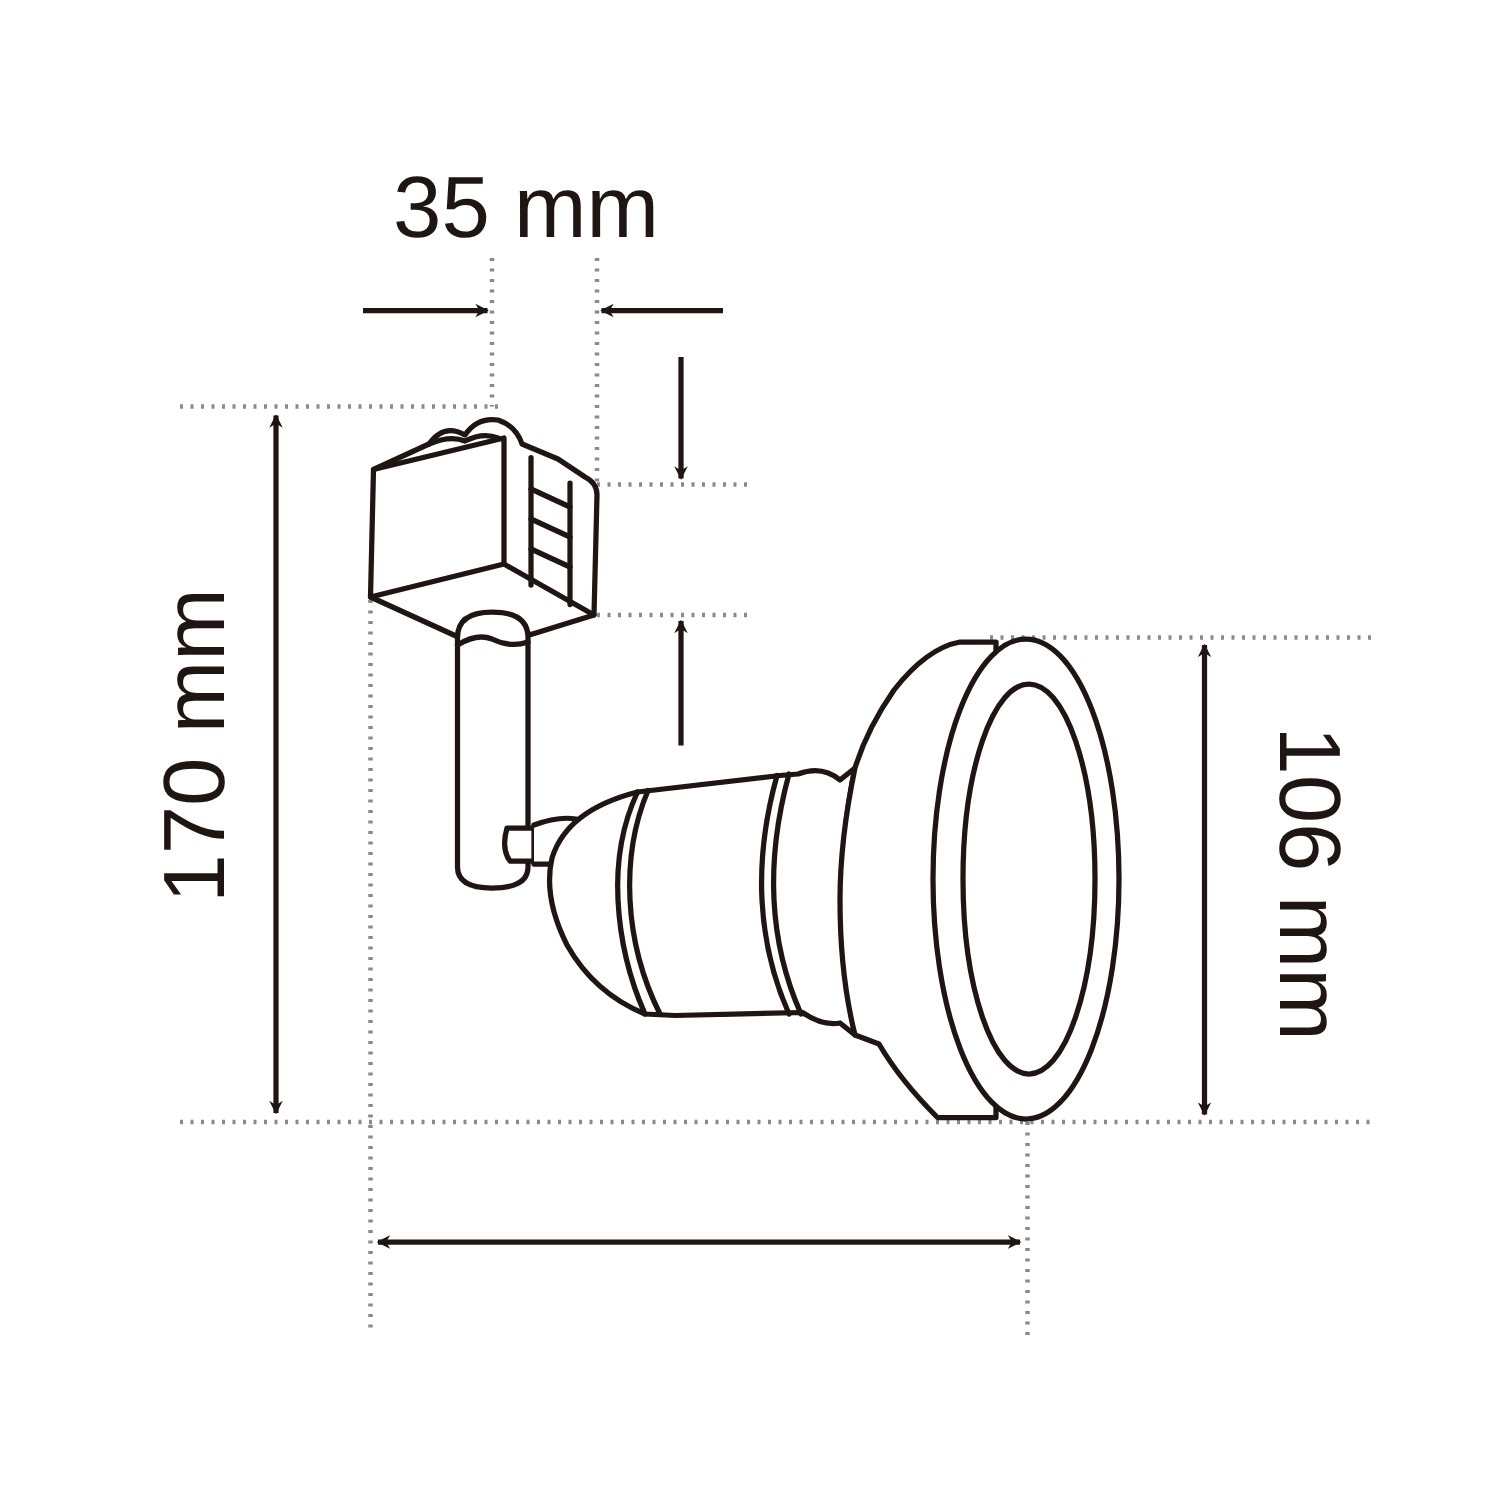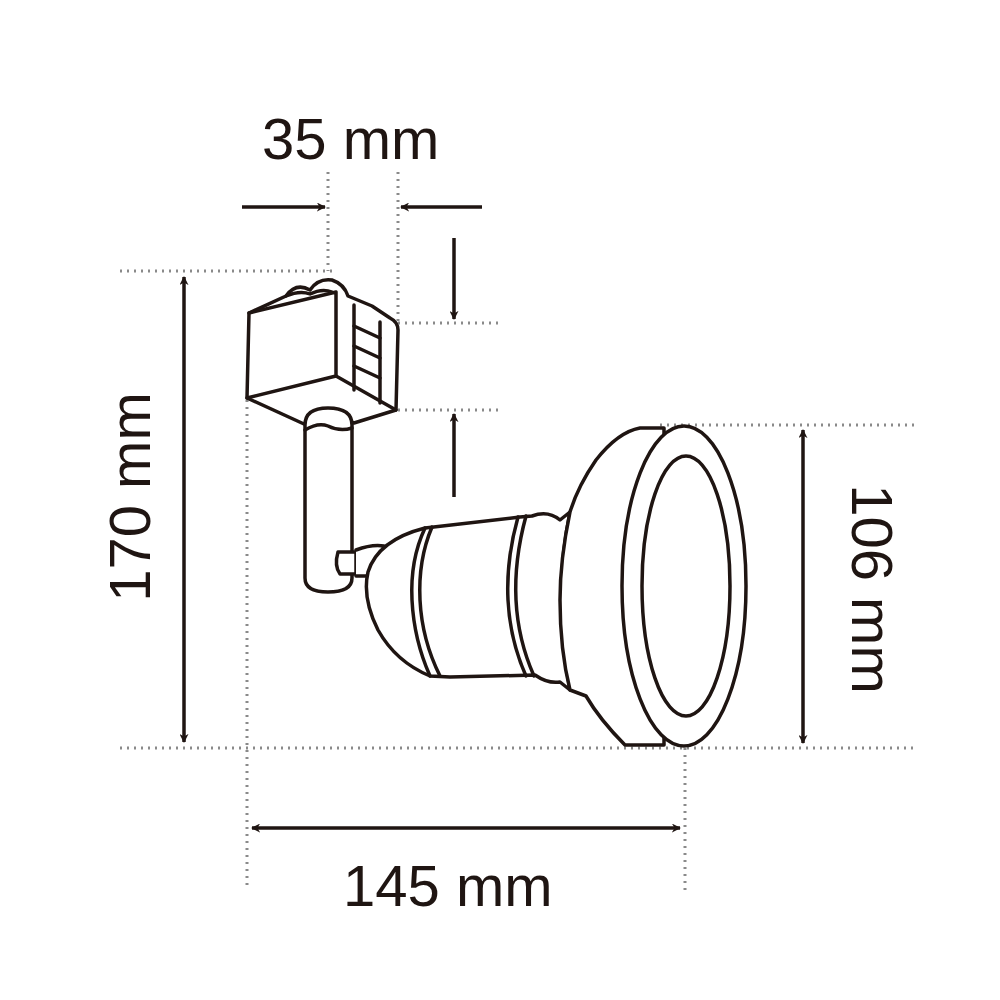--- a/index.html
+++ b/index.html
@@ -85,14 +85,13 @@
         <ellipse cx="684" cy="586" rx="62" ry="160"></ellipse>
         <ellipse cx="686" cy="586" rx="44" ry="130" fill="#ffffff"></ellipse>
       </g>
     </g>
   </svg>
 
   
   <div class="label" style="left:262px; top:110px;">35 mm</div>
   <div class="label rot-ccw" style="left:20px; top:468px; width:220px; text-align:center;">170 mm</div>
   <div class="label rot-cw" style="left:762px; top:560px; width:220px; text-align:center;">106 mm</div>
-  <div class="label" style="left:343px; top:857px;">145 mm</div>
 </div>
 
 </body></html>

